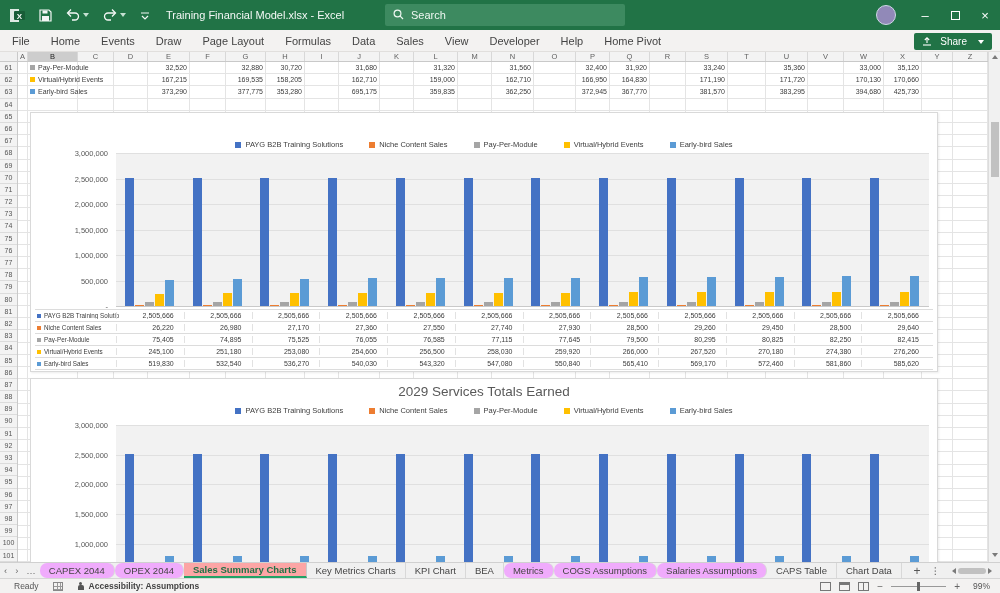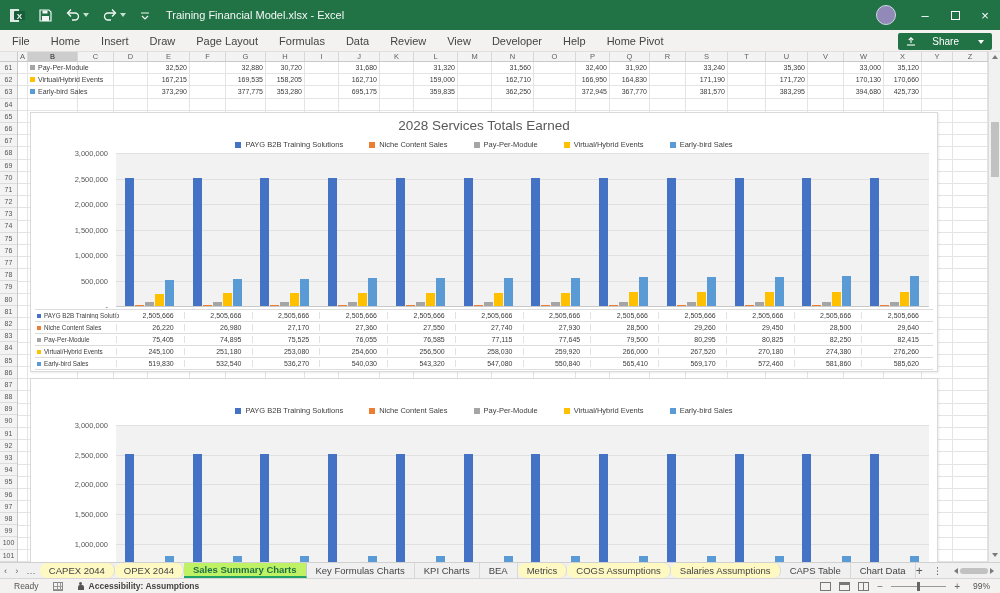--- a/index.html
+++ b/index.html
@@ -17,21 +17,21 @@
   #searchbox svg{position:absolute;left:8px;top:5px;}
   .winctl{position:absolute;right:0;top:0;height:30px;display:flex;align-items:center;}
   .avatar{width:20px;height:20px;border-radius:50%;background:#9189b8;border:1.5px solid #cfd8e6;margin-right:14px;}
   .wbtn{width:30px;height:30px;display:flex;align-items:center;justify-content:center;font-size:13px;color:#fff;cursor:pointer;}
   .restore-glyph{width:9px;height:9px;border:1px solid #fff;}
 
   
   #ribbon{position:absolute;left:0;top:30px;width:1000px;height:22px;background:#f3f2f1;border-bottom:1px solid #e1dfdd;display:flex;align-items:center;}
   #ribbon-tabs{display:flex;align-items:center;padding-left:12px;gap:21px;}
   .rtab{font-size:11px;color:#444;cursor:pointer;white-space:nowrap;}
-  #share-btn{position:absolute;right:8px;top:3px;height:17px;background:#217346;color:#fff;border:none;border-radius:2px;font-size:10px;display:flex;align-items:center;gap:16px;padding:0 8px;cursor:pointer;}
+  #share-btn{position:absolute;right:8px;top:3px;height:17px;background:#217346;color:#fff;border:none;border-radius:2px;font-size:10px;display:flex;align-items:center;gap:8px;padding:0 8px;cursor:pointer;}
   #share-btn .caret{border-top-color:#fff;}
 
   
   #colheaders{position:absolute;left:0;top:52px;width:988px;height:10px;display:flex;background:#f3f3f3;border-bottom:1px solid #c9c9c9;}
   .chead{font-size:7.5px;color:#616161;text-align:center;line-height:10px;border-right:1px solid #d8d8d8;overflow:hidden;cursor:pointer;}
   .chead.sel{background:#cdcdcd;color:#222;}
   #corner{width:18px;background:#f0f0f0;border-right:1px solid #c9c9c9;cursor:pointer;}
 
   
   #gridbody{position:absolute;left:0;top:62px;width:988px;height:500px;overflow:hidden;background:
@@ -65,22 +65,22 @@
   .tri.up{border-left:3px solid transparent;border-right:3px solid transparent;border-bottom:4px solid #7a7a7a;}
   .tri.down{border-left:3px solid transparent;border-right:3px solid transparent;border-top:4px solid #7a7a7a;}
   .tri.left{border-top:3px solid transparent;border-bottom:3px solid transparent;border-right:4px solid #7a7a7a;display:inline-block;margin:0 2px;}
   .tri.right{border-top:3px solid transparent;border-bottom:3px solid transparent;border-left:4px solid #7a7a7a;display:inline-block;margin:0 2px;}
   #vthumb{position:absolute;left:2px;top:70px;width:8px;height:55px;background:#c1c1c1;cursor:grab;}
 
   
   #tabbar{position:absolute;left:0;top:562px;width:1000px;height:16px;background:#f0f0f0;border-top:1px solid #d0d0d0;display:flex;align-items:stretch;font-size:9.5px;color:#444;}
   .tnav{display:flex;align-items:center;padding:0 4px;color:#666;cursor:pointer;}
   .sheettab{display:flex;align-items:center;padding:0 9px;border-right:1px solid #d8d8d8;white-space:nowrap;cursor:pointer;}
-  .sheettab.hl{background:#fef9c3;border-radius:7px;}
-  .sheettab.active{background:#bef264;color:#1e7145;font-weight:bold;border-bottom:2px solid #21a366;border-right:1px solid #c9c9c9;}
+  .sheettab.hl{background:#f0abfc;border-radius:7px;}
+  .sheettab.active{background:#fca5a5;color:#1e7145;font-weight:bold;border-bottom:2px solid #21a366;border-right:1px solid #c9c9c9;}
   #tab-extras{margin-left:auto;display:flex;align-items:center;gap:10px;padding-right:6px;color:#555;}
   #hscroll{display:flex;align-items:center;}
   #hthumb{display:inline-block;width:28px;height:6px;background:#c1c1c1;border-radius:3px;cursor:grab;}
 
   
   #statusbar{position:absolute;left:0;top:578px;width:1000px;height:15px;background:#f3f2f1;border-top:1px solid #d6d6d6;display:flex;align-items:center;font-size:8.5px;color:#555;}
   #statusbar .left{display:flex;align-items:center;gap:14px;padding-left:14px;}
   #acc{display:flex;align-items:center;gap:4px;font-weight:600;color:#444;cursor:pointer;}
   #statusbar .right{margin-left:auto;display:flex;align-items:center;gap:8px;padding-right:10px;}
   .viewic{width:11px;height:9px;border:1px solid #777;display:inline-block;cursor:pointer;}
@@ -132,40 +132,47 @@
         <span class="caret"></span>
       </span>
       <span class="ic dim">
         <svg width="10" height="12" viewBox="0 0 10 12">
             <path d="M1 4 h8" stroke="#fff" stroke-width="1"></path>
             <path d="M2 7 l3 3 l3 -3" fill="none" stroke="#fff" stroke-width="1.2"></path>
           </svg>
       </span>
     </div>
     <div id="doc-title">Training Financial Model.xlsx  -  Excel</div>
+    <div id="searchbox">
+      <svg width="11" height="11" viewBox="0 0 11 11">
+          <circle cx="4.5" cy="4.5" r="3.4" fill="none" stroke="#eef7f1" stroke-width="1.2"></circle>
+          <path d="M7.2 7.2 L10 10" stroke="#eef7f1" stroke-width="1.2"></path>
+        </svg>
+      <span>Search</span>
+    </div>
     <div class="winctl">
       <span class="avatar"></span>
       <span class="wbtn">–</span>
       <span class="wbtn">
           <span class="restore-glyph"></span>
         </span>
       <span class="wbtn">×</span>
     </div>
   </div>
 
   <div id="ribbon">
     <div id="ribbon-tabs">
         <span class="rtab">File</span>
         <span class="rtab">Home</span>
-        <span class="rtab">Insert</span>
+        <span class="rtab">Events</span>
         <span class="rtab">Draw</span>
         <span class="rtab">Page Layout</span>
         <span class="rtab">Formulas</span>
         <span class="rtab">Data</span>
-        <span class="rtab">Review</span>
+        <span class="rtab">Sales</span>
         <span class="rtab">View</span>
         <span class="rtab">Developer</span>
         <span class="rtab">Help</span>
         <span class="rtab">Home Pivot</span>
       </div>
     <button id="share-btn">
       <svg width="10" height="9" viewBox="0 0 10 9">
           <path d="M1 8 h8" stroke="#fff" stroke-width="1.1"></path>
           <path d="M5 6 V1" stroke="#fff" stroke-width="1.1"></path>
           <path d="M2.8 3 L5 0.8 L7.2 3" fill="none" stroke="#fff" stroke-width="1.1"></path>
@@ -308,21 +315,20 @@
       <div class="toprow-val" style="top: 26.4px; width: 60px; text-align: right; left: 317px;">695,175</div>
       <div class="toprow-val" style="top: 26.4px; width: 60px; text-align: right; left: 395px;">359,835</div>
       <div class="toprow-val" style="top: 26.4px; width: 60px; text-align: right; left: 471px;">362,250</div>
       <div class="toprow-val" style="top: 26.4px; width: 60px; text-align: right; left: 547px;">372,945</div>
       <div class="toprow-val" style="top: 26.4px; width: 60px; text-align: right; left: 587px;">367,770</div>
       <div class="toprow-val" style="top: 26.4px; width: 60px; text-align: right; left: 665px;">381,570</div>
       <div class="toprow-val" style="top: 26.4px; width: 60px; text-align: right; left: 745px;">383,295</div>
       <div class="toprow-val" style="top: 26.4px; width: 60px; text-align: right; left: 821px;">394,680</div>
       <div class="toprow-val" style="top: 26.4px; width: 60px; text-align: right; left: 859px;">425,730</div>
       <div class="chartbox" style="left: 30px; top: 50px; width: 908px; height: 260px;">
-        <div class="ctitle" style="top: 5px;">2028 Services Totals Earned</div>
         <div class="clegend" style="top: 27px;">
           <span class="litem">
             <span class="lsq" style="background:#4472C4"></span>
             <span>PAYG B2B Training Solutions</span>
           </span>
           <span class="litem">
             <span class="lsq" style="background:#ED7D31"></span>
             <span>Niche Content Sales</span>
           </span>
           <span class="litem">
@@ -486,20 +492,21 @@
             <div class="dtv" style="left: 487.5px; width: 67.75px; top: 2px; padding-right: 10px;">550,840</div>
             <div class="dtv" style="left: 555.25px; width: 67.75px; top: 2px; padding-right: 10px;">565,410</div>
             <div class="dtv" style="left: 623px; width: 67.75px; top: 2px; padding-right: 10px;">569,170</div>
             <div class="dtv" style="left: 690.75px; width: 67.75px; top: 2px; padding-right: 10px;">572,460</div>
             <div class="dtv" style="left: 758.5px; width: 67.75px; top: 2px; padding-right: 10px;">581,860</div>
             <div class="dtv" style="left: 826.25px; width: 67.75px; top: 2px; padding-right: 10px;">585,620</div>
           </div>
         </div>
       </div>
       <div class="chartbox" style="left: 30px; top: 316px; width: 908px; height: 290px;">
+        <div class="ctitle" style="top: 5px;">2029 Services Totals Earned</div>
         <div class="clegend" style="top: 27px;">
           <span class="litem">
             <span class="lsq" style="background:#4472C4"></span>
             <span>PAYG B2B Training Solutions</span>
           </span>
           <span class="litem">
             <span class="lsq" style="background:#ED7D31"></span>
             <span>Niche Content Sales</span>
           </span>
           <span class="litem">
@@ -561,22 +568,22 @@
   </div>
 
   <div id="tabbar">
     <span class="tnav" id="tabnav-left">‹</span>
     <span class="tnav" id="tabnav-right">›</span>
     <span class="tnav" id="tabnav-more">…</span>
     <span id="tabs-host" style="display:flex;align-items:stretch;">
         <span class="sheettab hl">CAPEX 2044</span>
         <span class="sheettab hl">OPEX 2044</span>
         <span class="sheettab active">Sales Summary Charts</span>
-        <span class="sheettab">Key Formulas Charts</span>
-        <span class="sheettab">KPI Charts</span>
+        <span class="sheettab">Key Metrics Charts</span>
+        <span class="sheettab">KPI Chart</span>
         <span class="sheettab">BEA</span>
         <span class="sheettab hl">Metrics</span>
         <span class="sheettab hl">COGS Assumptions</span>
         <span class="sheettab hl">Salaries Assumptions</span>
         <span class="sheettab">CAPS Table</span>
         <span class="sheettab">Chart Data</span>
       </span>
     <span id="tab-extras">
       <span id="add-sheet" style="cursor:pointer;font-size:12px;">+</span>
       <span id="tab-more" style="cursor:pointer;">⋮</span>

